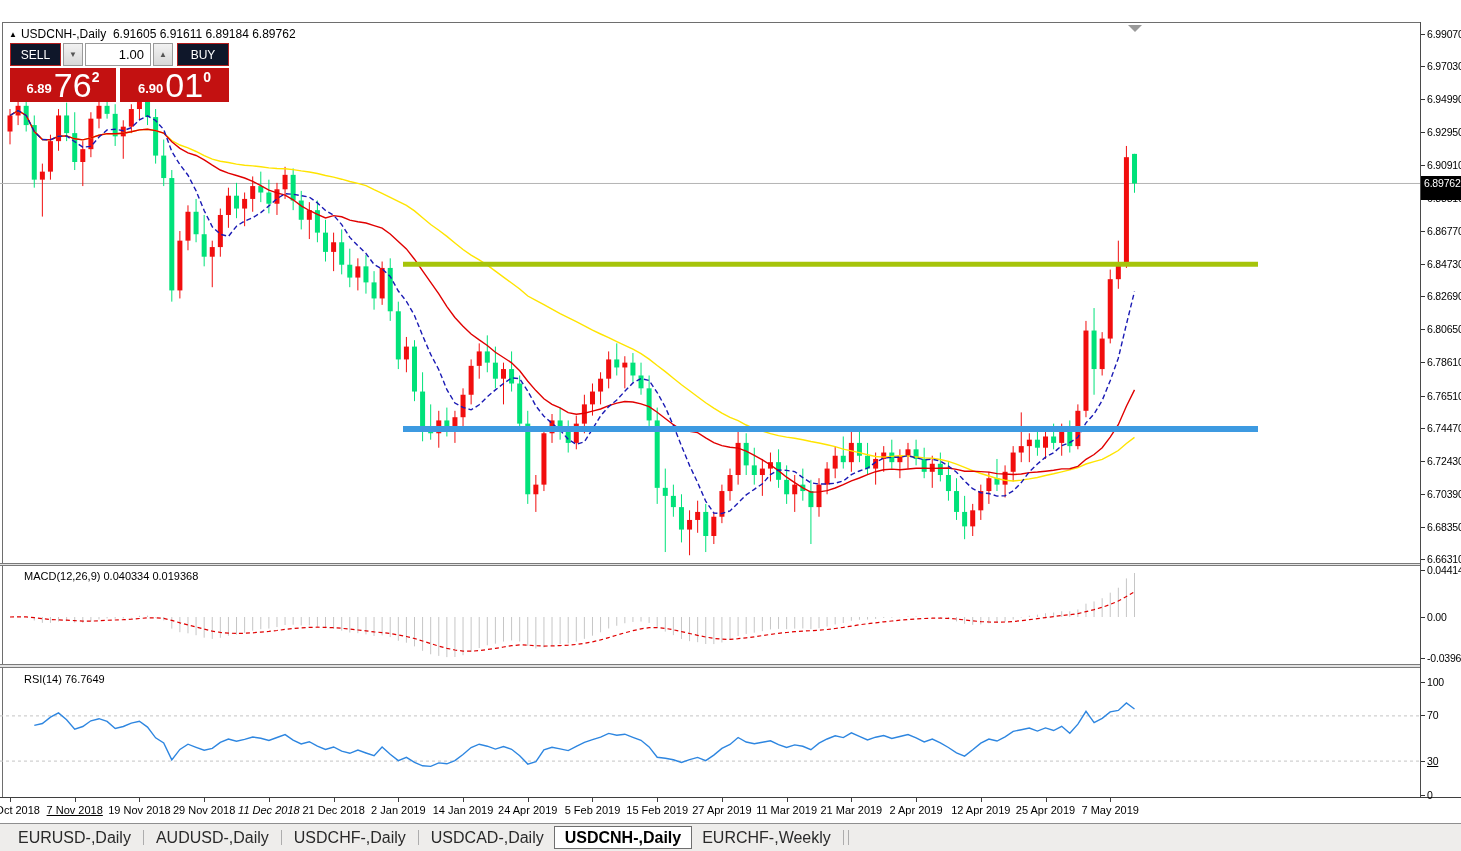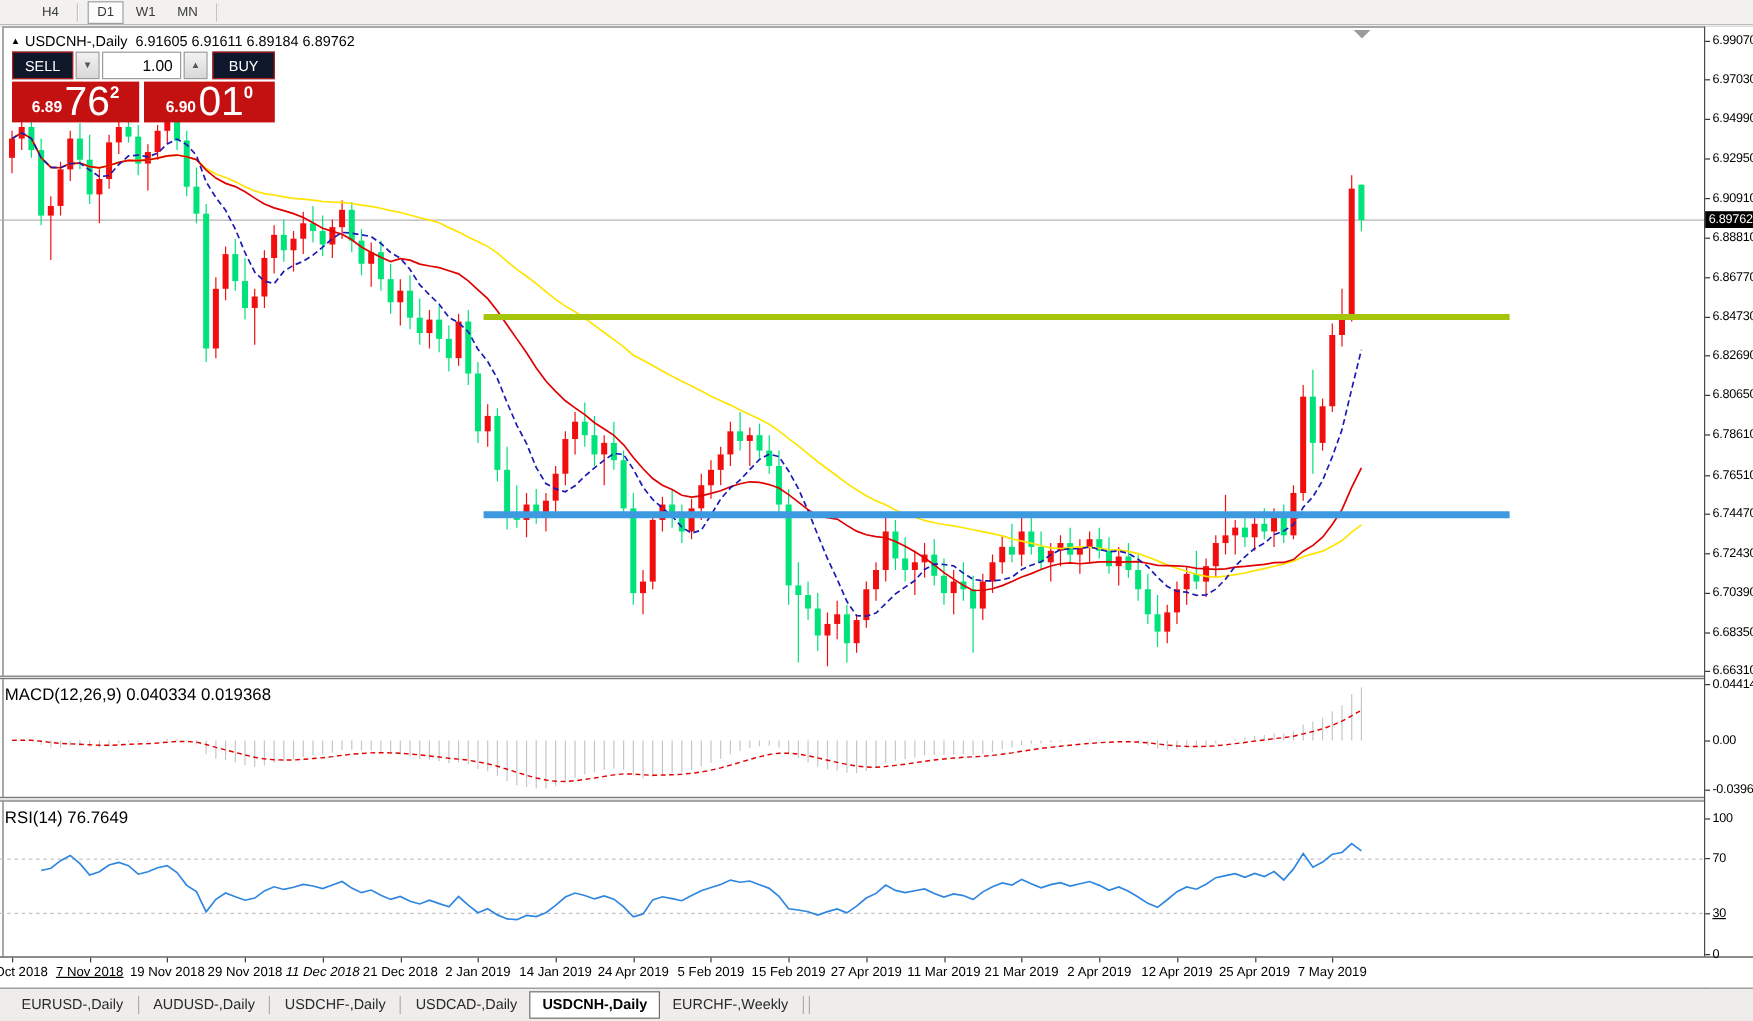--- a/index.html
+++ b/index.html
@@ -19,26 +19,26 @@
   svg{position:absolute;left:0;}
   #main-svg{top:23px;}
   #macd-svg{top:566px;}
   #rsi-svg{top:668px;}
   .splitter{position:absolute;left:0;width:1420px;background:#e2e2e2;border-top:1px solid #7a7a7a;border-bottom:1px solid #7a7a7a;box-sizing:border-box;}
   #split1{top:563px;height:3px;}
   #split2{top:664px;height:4px;}
   
   #pane-title{position:absolute;left:9px;top:27px;font-size:12px;color:#000;white-space:nowrap;z-index:30;}
   #pane-title .tri{font-size:8px;vertical-align:1px;margin-right:4px;}
-  .ind-label{position:absolute;left:4px;font-size:14px;color:#000;z-index:30;white-space:nowrap;}
+  .ind-label{position:absolute;left:24px;font-size:11px;color:#000;z-index:30;white-space:nowrap;}
   #macd-label{top:570px;}
   #rsi-label{top:673px;}
   .axis-label{position:absolute;left:1427px;font-size:10.5px;color:#000;z-index:6;white-space:nowrap;letter-spacing:-0.2px;}
   .axis-label::before{content:"";position:absolute;left:-6px;top:6px;width:4px;height:1px;background:#333;}
-  #price-tag{position:absolute;left:1421px;top:176px;width:40px;height:14px;background:#000;color:#fff;
+  #price-tag{position:absolute;left:1421px;top:176px;width:40px;height:24px;background:#000;color:#fff;
              font-size:10.5px;line-height:14px;text-align:left;padding-left:3px;box-sizing:border-box;z-index:8;letter-spacing:-0.2px;}
   
   #time-strip{position:absolute;left:0;top:797px;width:1461px;height:26px;background:#fff;border-top:1px solid #3f3f3f;box-sizing:border-box;}
   .time-tick{position:absolute;top:0;width:1px;height:4px;background:#3f3f3f;}
   .time-label{position:absolute;top:6px;width:80px;margin-left:-40px;text-align:center;font-size:11px;color:#000;white-space:nowrap;}
   
   #trade-panel{position:absolute;left:10px;top:43px;width:219px;z-index:40;}
   #tp-row1{display:flex;height:23px;}
   .tp-btn{background:#0f172a;border:1px solid #b51d1d;color:#fff;font-size:12px;display:flex;align-items:center;justify-content:center;box-sizing:border-box;cursor:pointer;}
   #sell-btn{width:51px;}
@@ -50,39 +50,29 @@
   #tp-row2{display:flex;margin-top:2px;height:34px;}
   .quote{background:#c31111;color:#fff;display:flex;align-items:flex-end;justify-content:center;box-sizing:border-box;padding-bottom:1px;}
   #sell-quote{width:106px;}
   #buy-quote{width:109px;margin-left:4px;}
   .q-small{font-size:13px;font-weight:bold;margin-bottom:5px;margin-right:2px;}
   .q-big{font-size:34px;line-height:32px;}
   .q-sup{font-size:14px;font-weight:bold;align-self:flex-start;margin-top:1px;}
   
   #tab-bar{position:absolute;left:0;top:823px;width:1461px;height:28px;background:#eeedeb;border-top:1px solid #8f8f8f;
            display:flex;align-items:center;padding-left:8px;box-sizing:border-box;}
-  .tab{font-size:12px;color:#2a2a2a;padding:2px 10px;height:17px;line-height:17px;cursor:pointer;white-space:nowrap;}
+  .tab{font-size:16px;color:#2a2a2a;padding:2px 10px;height:17px;line-height:17px;cursor:pointer;white-space:nowrap;}
   .tab.active{background:#fff;border:1px solid #6f6f6f;font-weight:bold;color:#000;}
   .tab-sep{width:1px;height:15px;background:#adadad;margin:0 2px;}
 </style>
 </head>
 <body>
 
 <div id="screen">
 
-  <div id="toolbar">
-    <span id="tf-group" style="display: flex; align-items: center;">
-        <div class="tf-btn">H4</div>
-        <div class="tf-sep"></div>
-        <div class="tf-btn active">D1</div>
-        <div class="tf-btn">W1</div>
-        <div class="tf-btn">MN</div>
-        <div class="tf-sep"></div>
-      </span>
-  </div>
 
   <div id="chart-bg"></div>
   <div id="left-edge"></div>
   <div id="axis-col"></div>
 
   <svg id="main-svg" width="1420" height="540" viewBox="0 0 1420 540">
       <line x1="0" y1="160.48154093097978" x2="1420" y2="160.48154093097978" stroke="#b4b4b4" stroke-width="1"></line>
       <g>
         <line x1="10" y1="86.03531300160564" x2="10" y2="121.34831460674248" stroke="#f10e0e" stroke-width="1"></line>
         <rect x="7.5" y="92.45585874799337" width="5" height="16.051364365972205" fill="#f10e0e"></rect>

